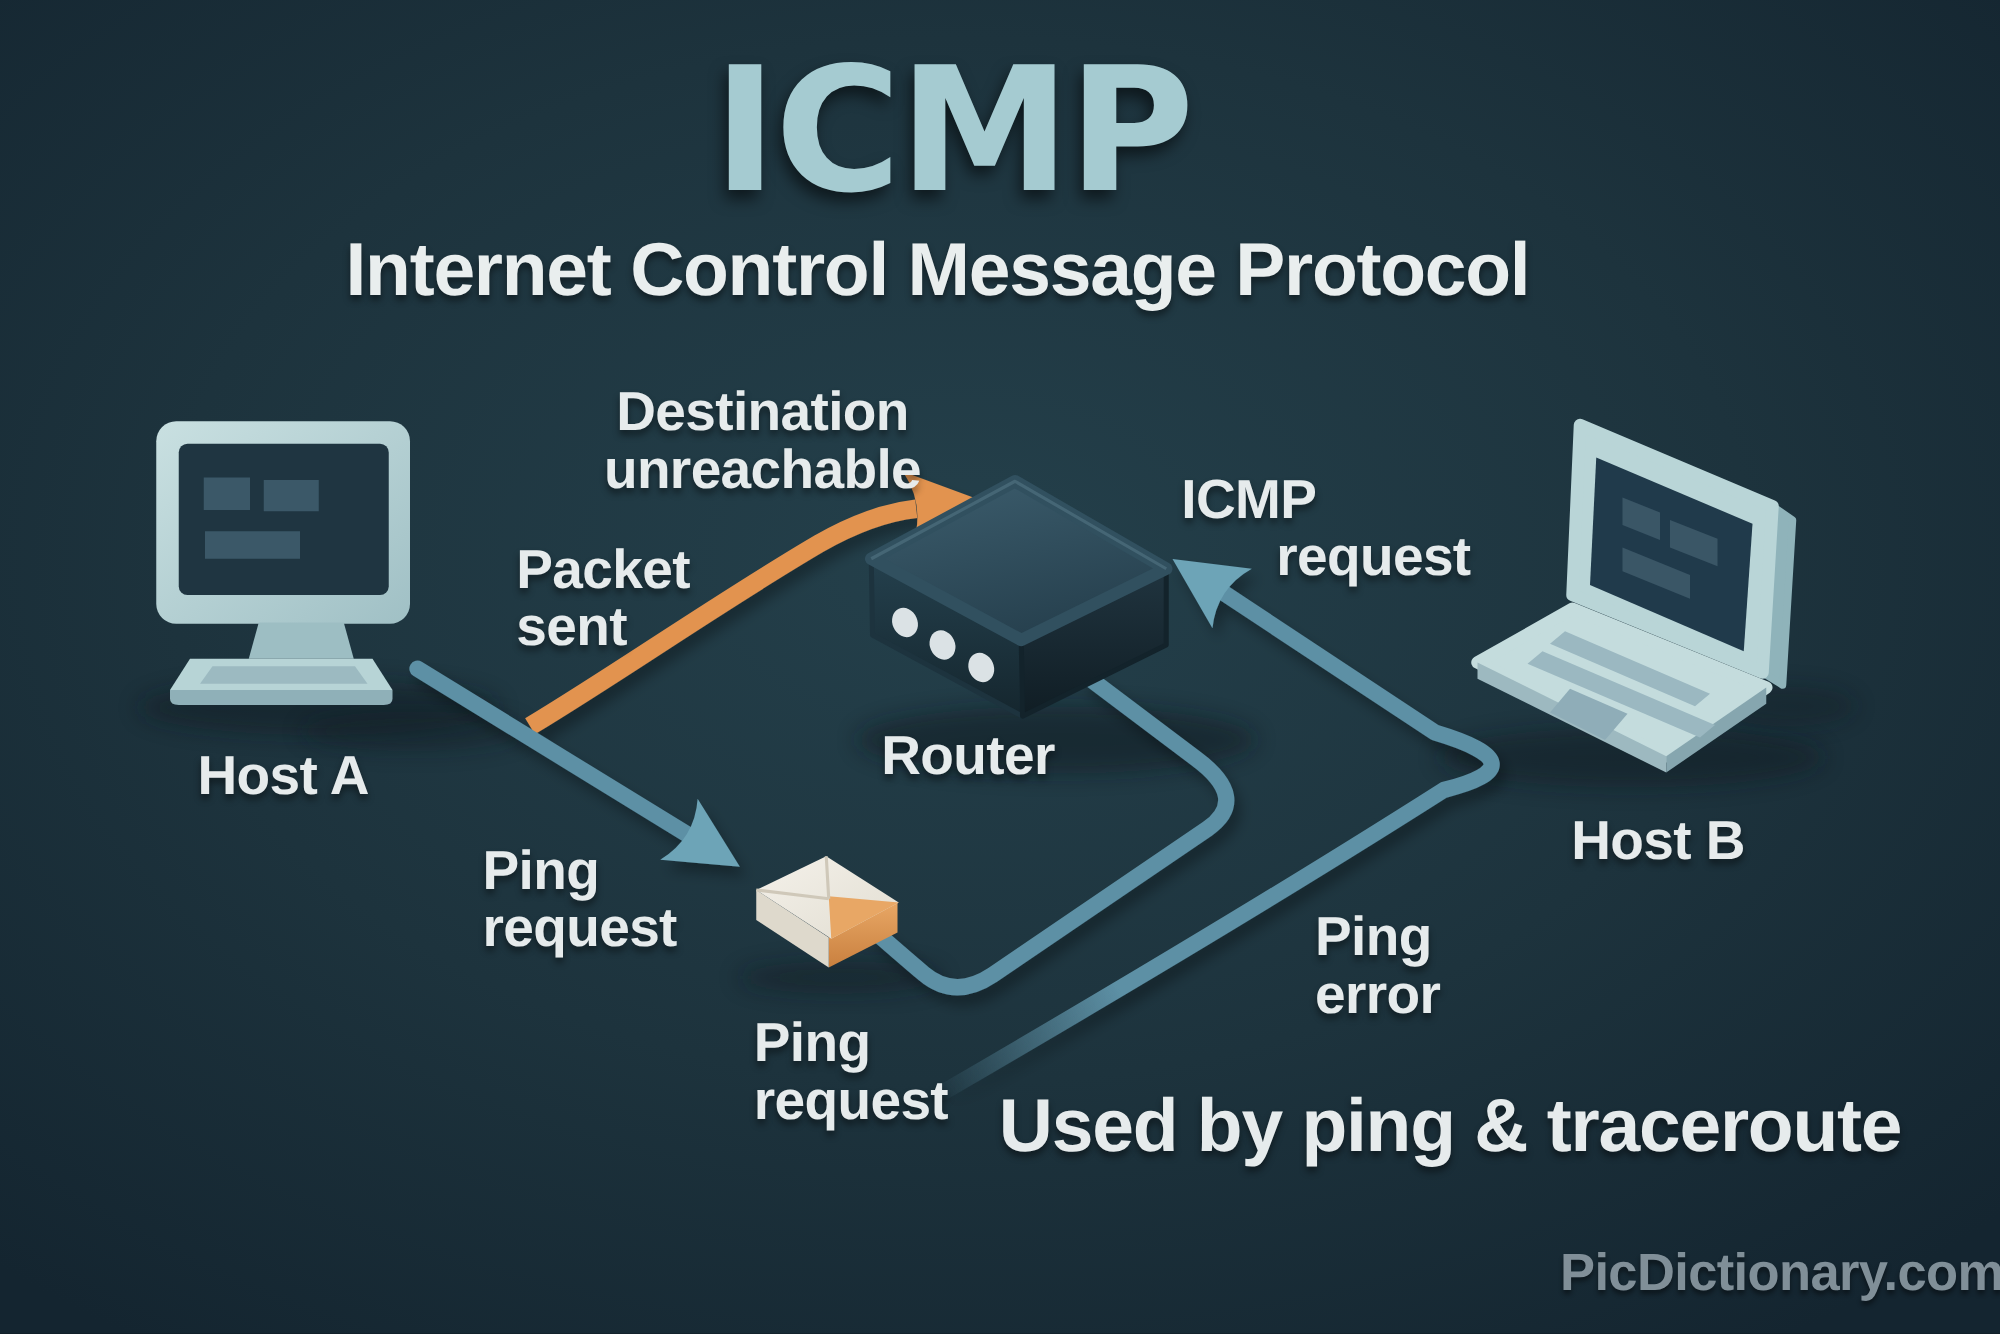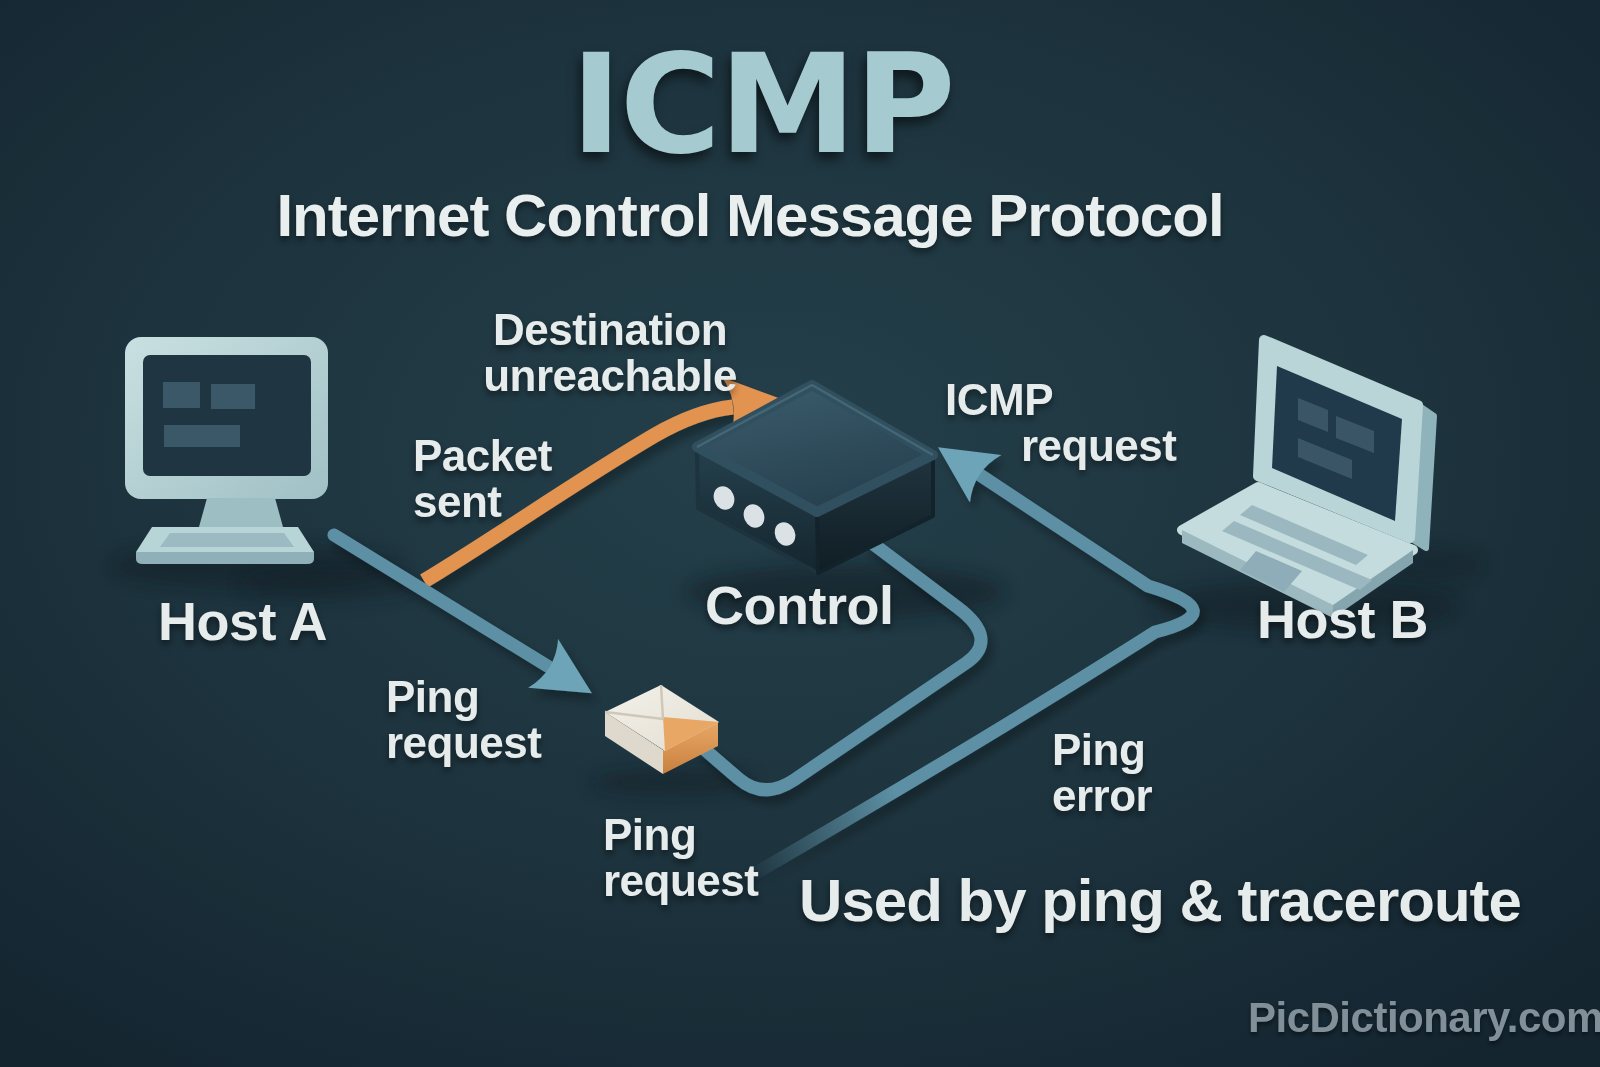--- a/index.html
+++ b/index.html
@@ -19,24 +19,24 @@
   #subtitle{top:181px;left:750px;transform:translateX(-50%);
             font-size:60px;letter-spacing:-1px;color:#e9eeee;}
   .lbl{font-size:44px;line-height:46px;}
   #lbl-dest{top:307px;left:610px;transform:translateX(-50%);text-align:center;}
   #lbl-packet{top:433px;left:413px;}
   #lbl-ping1{top:674px;left:386px;}
   #lbl-ping2{top:812px;left:603px;}
   #lbl-icmpreq{top:377px;left:945px;}
   #lbl-icmpreq .indent{padding-left:76px;}
   #lbl-pingreply{top:727px;left:1052px;}
-  .node-lbl{font-size:54px;line-height:48px;}
+  .node-lbl{font-size:44px;line-height:48px;}
   #lbl-hosta{top:597px;left:158px;}
   #lbl-router{top:581px;left:705px;}
-  #lbl-hostb{top:595px;left:1257px;}
+  #lbl-hostb{top:649px;left:1257px;}
   #usage{top:874px;left:1160px;transform:translateX(-50%);
          font-size:60px;line-height:53px;letter-spacing:-1px;text-align:center;}
   #watermark{top:994px;left:1248px;font-size:42px;letter-spacing:-0.5px;
              color:#8a98a1;opacity:0.92;text-shadow:0 3px 4px rgba(0,0,0,0.5);}
 </style>
 </head>
 <body>
 
 <div id="stage">
 
@@ -171,21 +171,21 @@
   <div id="lbl-icmpreq" class="txt lbl">
     <span class="ln">ICMP</span>
     <span class="ln indent">request</span>
   </div>
   <div id="lbl-pingreply" class="txt lbl">
     <span class="ln">Ping</span>
     <span class="ln">error</span>
   </div>
 
   <div id="lbl-hosta" class="txt node-lbl">Host A</div>
-  <div id="lbl-router" class="txt node-lbl">Control</div>
+  <div id="lbl-router" class="txt node-lbl">Router</div>
   <div id="lbl-hostb" class="txt node-lbl">Host B</div>
 
   <div id="usage" class="txt">
     <span class="ln">Used by ping &amp; traceroute</span>
   </div>
   <div id="watermark" class="txt">PicDictionary.com</div>
 
 </div>
 
 </body></html>

